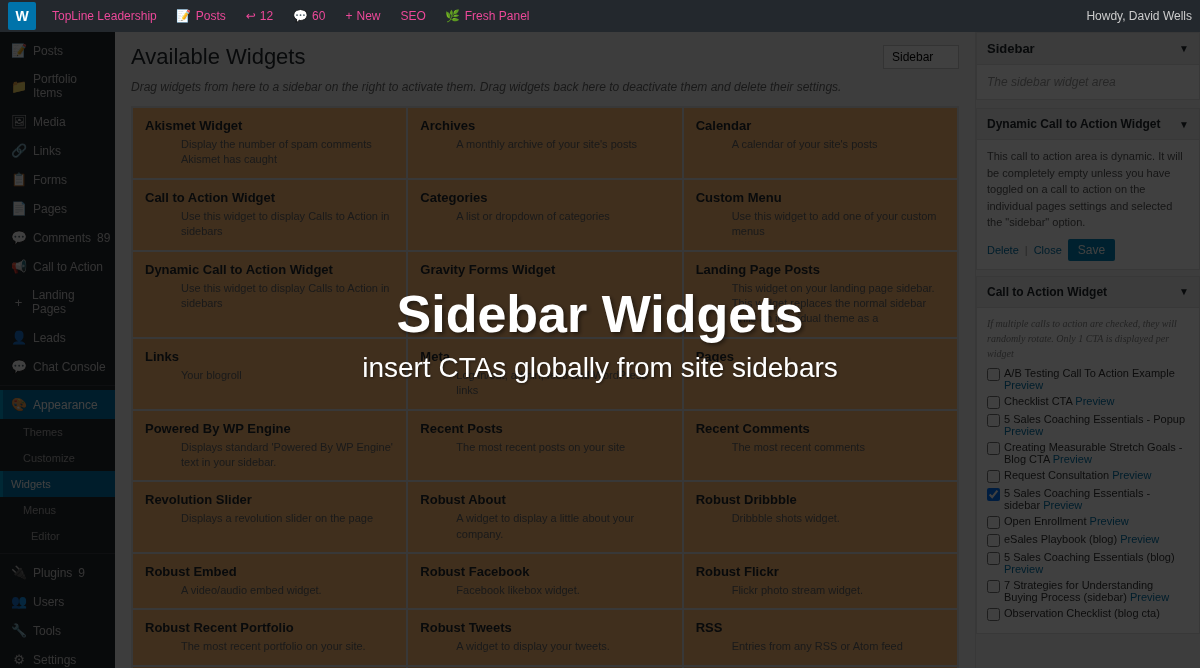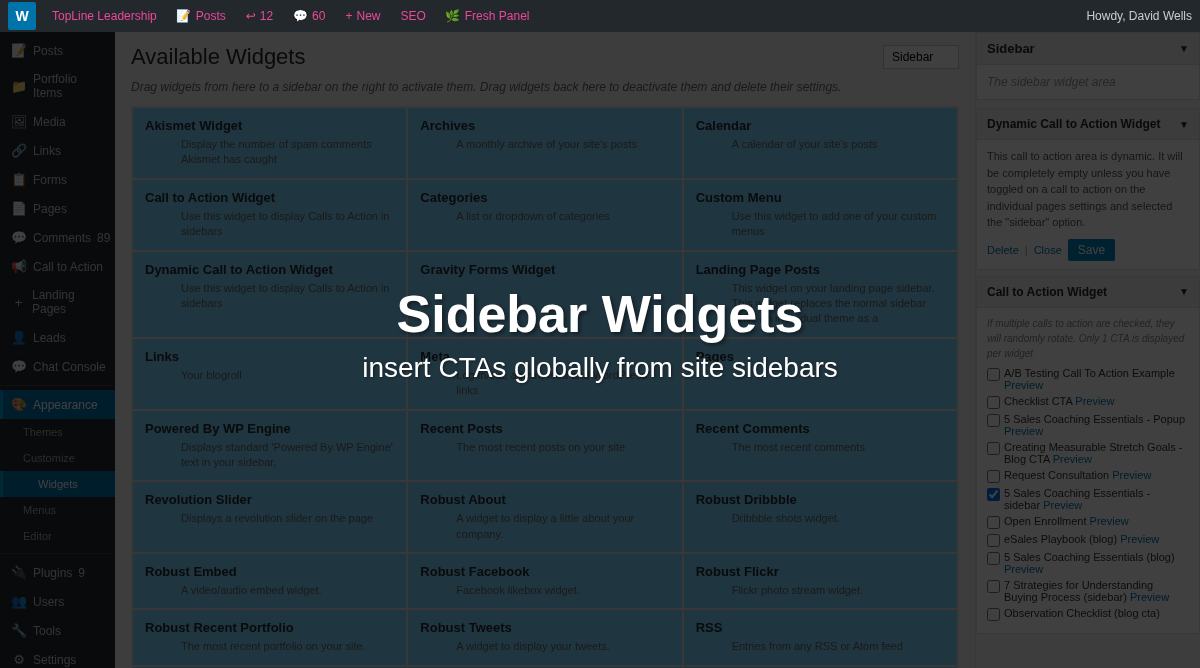--- a/index.html
+++ b/index.html
@@ -107,21 +107,21 @@
       display: grid;
       grid-template-columns: repeat(3, 1fr);
       gap: 0;
       border: 1px solid #ddd;
       background: #fff;
     }
     .widget-item {
       border: 1px solid #ddd;
       padding: 10px 12px;
       cursor: grab;
-      background: #7dd3fc;
+      background: #fdba74;
     }
     .widget-name {
       font-size: 13px;
       font-weight: bold;
       color: #23282d;
       margin-bottom: 4px;
     }
     .widget-desc {
       font-size: 11px;
       color: #666;
@@ -342,27 +342,27 @@
     <div class="sidebar-item active">
       <span class="icon">🎨</span>
       <span>Appearance</span>
     </div>
     <div class="sidebar-item" style="padding-left:20px;font-size:11px;color:#aaa;">
       <span>Themes</span>
     </div>
     <div class="sidebar-item" style="padding-left:20px;font-size:11px;color:#aaa;">
       <span>Customize</span>
     </div>
-    <div class="sidebar-item active" style="padding-left:35px;font-size:11px;">
+    <div class="sidebar-item active" style="padding-left:8px;font-size:11px;">
       <span>Widgets</span>
     </div>
     <div class="sidebar-item" style="padding-left:20px;font-size:11px;color:#aaa;">
       <span>Menus</span>
     </div>
-    <div class="sidebar-item" style="padding-left:20px;font-size:11px;color:#aaa;">
+    <div class="sidebar-item" style="padding-left:28px;font-size:11px;color:#aaa;">
       <span>Editor</span>
     </div>
     <div class="sidebar-divider"></div>
     <div class="sidebar-item">
       <span class="icon">🔌</span>
       <span>Plugins</span>
       <span class="badge">9</span>
     </div>
     <div class="sidebar-item">
       <span class="icon">👥</span>
@@ -526,21 +526,21 @@
         </div>
       </div>
     </div>
 
     <div class="panel-widget-section">
       <div class="widget-panel-header">
         <span>Call to Action Widget</span>
         <span style="font-size:10px;">▼</span>
       </div>
       <div class="widget-panel-body">
-        <p style="font-style:italic;color:#888;font-size:10px;margin-bottom:6px;">If multiple calls to action are checked, they will randomly rotate. Only 1 CTA is displayed per widget</p>
+        <p style="font-style:italic;color:#888;font-size:10px;margin-bottom:6px;font-family:Liberation Serif, serif;">If multiple calls to action are checked, they will randomly rotate. Only 1 CTA is displayed per widget</p>
         <div id="cta-checkboxes">
             <label class="checkbox-label">
               <input type="checkbox" style="">
               <span>A/B Testing Call To Action Example <a class="preview-link">Preview</a></span>
             </label>
             <label class="checkbox-label">
               <input type="checkbox" style="">
               <span>Checklist CTA <a class="preview-link">Preview</a></span>
             </label>
             <label class="checkbox-label">

